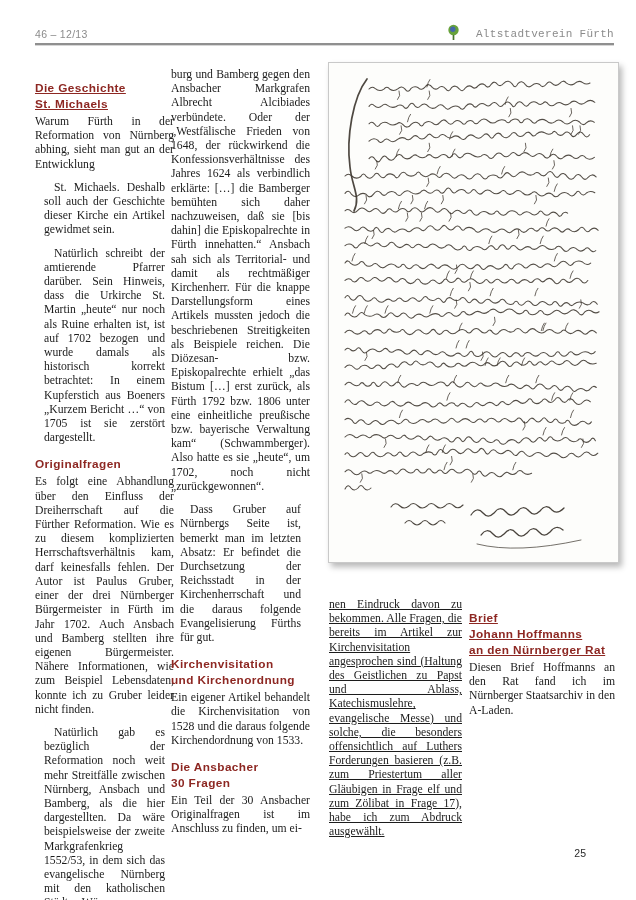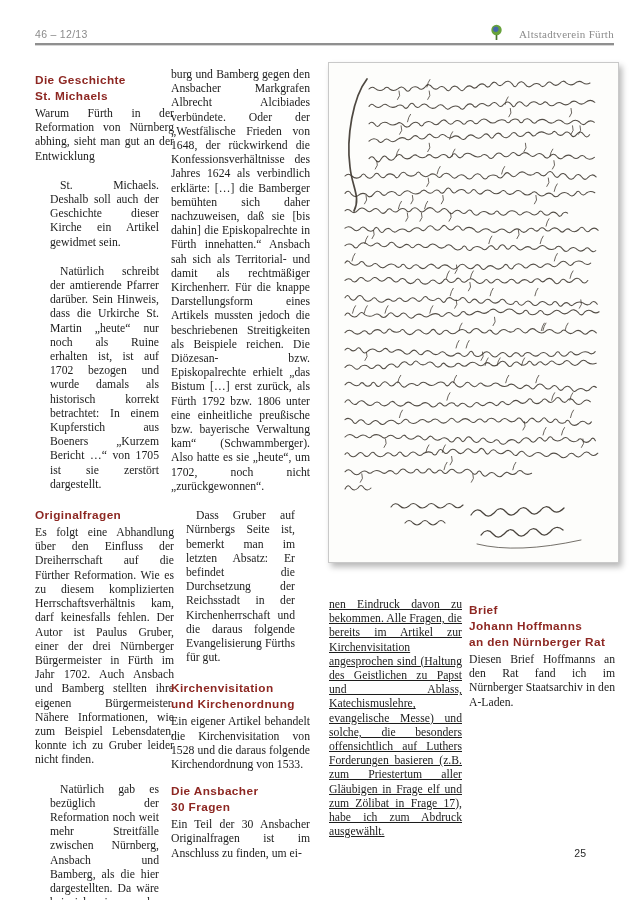--- a/index.html
+++ b/index.html
@@ -10,44 +10,44 @@
   }
   
   .pagehead{position:absolute;left:35px;top:24px;width:579px;height:18px;}
   .issue{
     position:absolute;left:0;bottom:2px;
     font-family:"Liberation Sans","DejaVu Sans",sans-serif;
     font-size:10.5px;color:#8b8b8b;letter-spacing:.3px;margin-top:20px;
   }
   .brand{
     position:absolute;right:0;bottom:2px;display:flex;align-items:flex-end;gap:16px;
-    font-family:Liberation Serif, serif;
+    font-family:Liberation Mono, monospace;
     font-size:11px;color:#8b8b8b;letter-spacing:.3px;
   }
   .brand svg{display:block;margin-bottom:-1px;}
   .headrule{
     position:absolute;left:35px;top:43px;width:579px;height:3px;
     background:linear-gradient(to bottom,#8f8f8f 0 55%,#d6d6d6 55% 100%);
   }
   
   .col{position:absolute;text-align:justify;font-size:11.7px;line-height:14.2px;
        hyphens:auto;-webkit-hyphens:auto;overflow-wrap:break-word;}
   #col1{left:35px;top:68px;width:139px;}
   #col2{left:171px;top:68px;width:139px;}
   #col3{left:329px;top:598px;width:133px;text-decoration:underline;}
   #col4{left:469px;top:598px;width:146px;}
   .p{margin:0;}
-  .pi{margin:15px;text-indent:10px;}
+  .pi{margin:9px;text-indent:10px;}
   .h{
     font-family:"Liberation Sans","DejaVu Sans",sans-serif;
     font-weight:bold;font-size:11.8px;line-height:16px;color:#8d2722;
     letter-spacing:.4px;margin:11px 0 3px;white-space:pre-line;text-align:left;
     hyphens:none;-webkit-hyphens:none;
   }
-  .h.first{margin-top:4px;}
+  .h.first{margin-top:12px;text-decoration:underline;}
   
   .letter{
     position:absolute;left:328px;top:62px;width:289px;height:499px;
     background:#fdfdfb;border:1px solid #c9c9c9;
     box-shadow:3px 4px 6px rgba(0,0,0,.28);
   }
   .letter svg{display:block;width:100%;height:100%;}
   
   .pagenum{
     position:absolute;left:556px;top:847px;width:30px;text-align:right;

